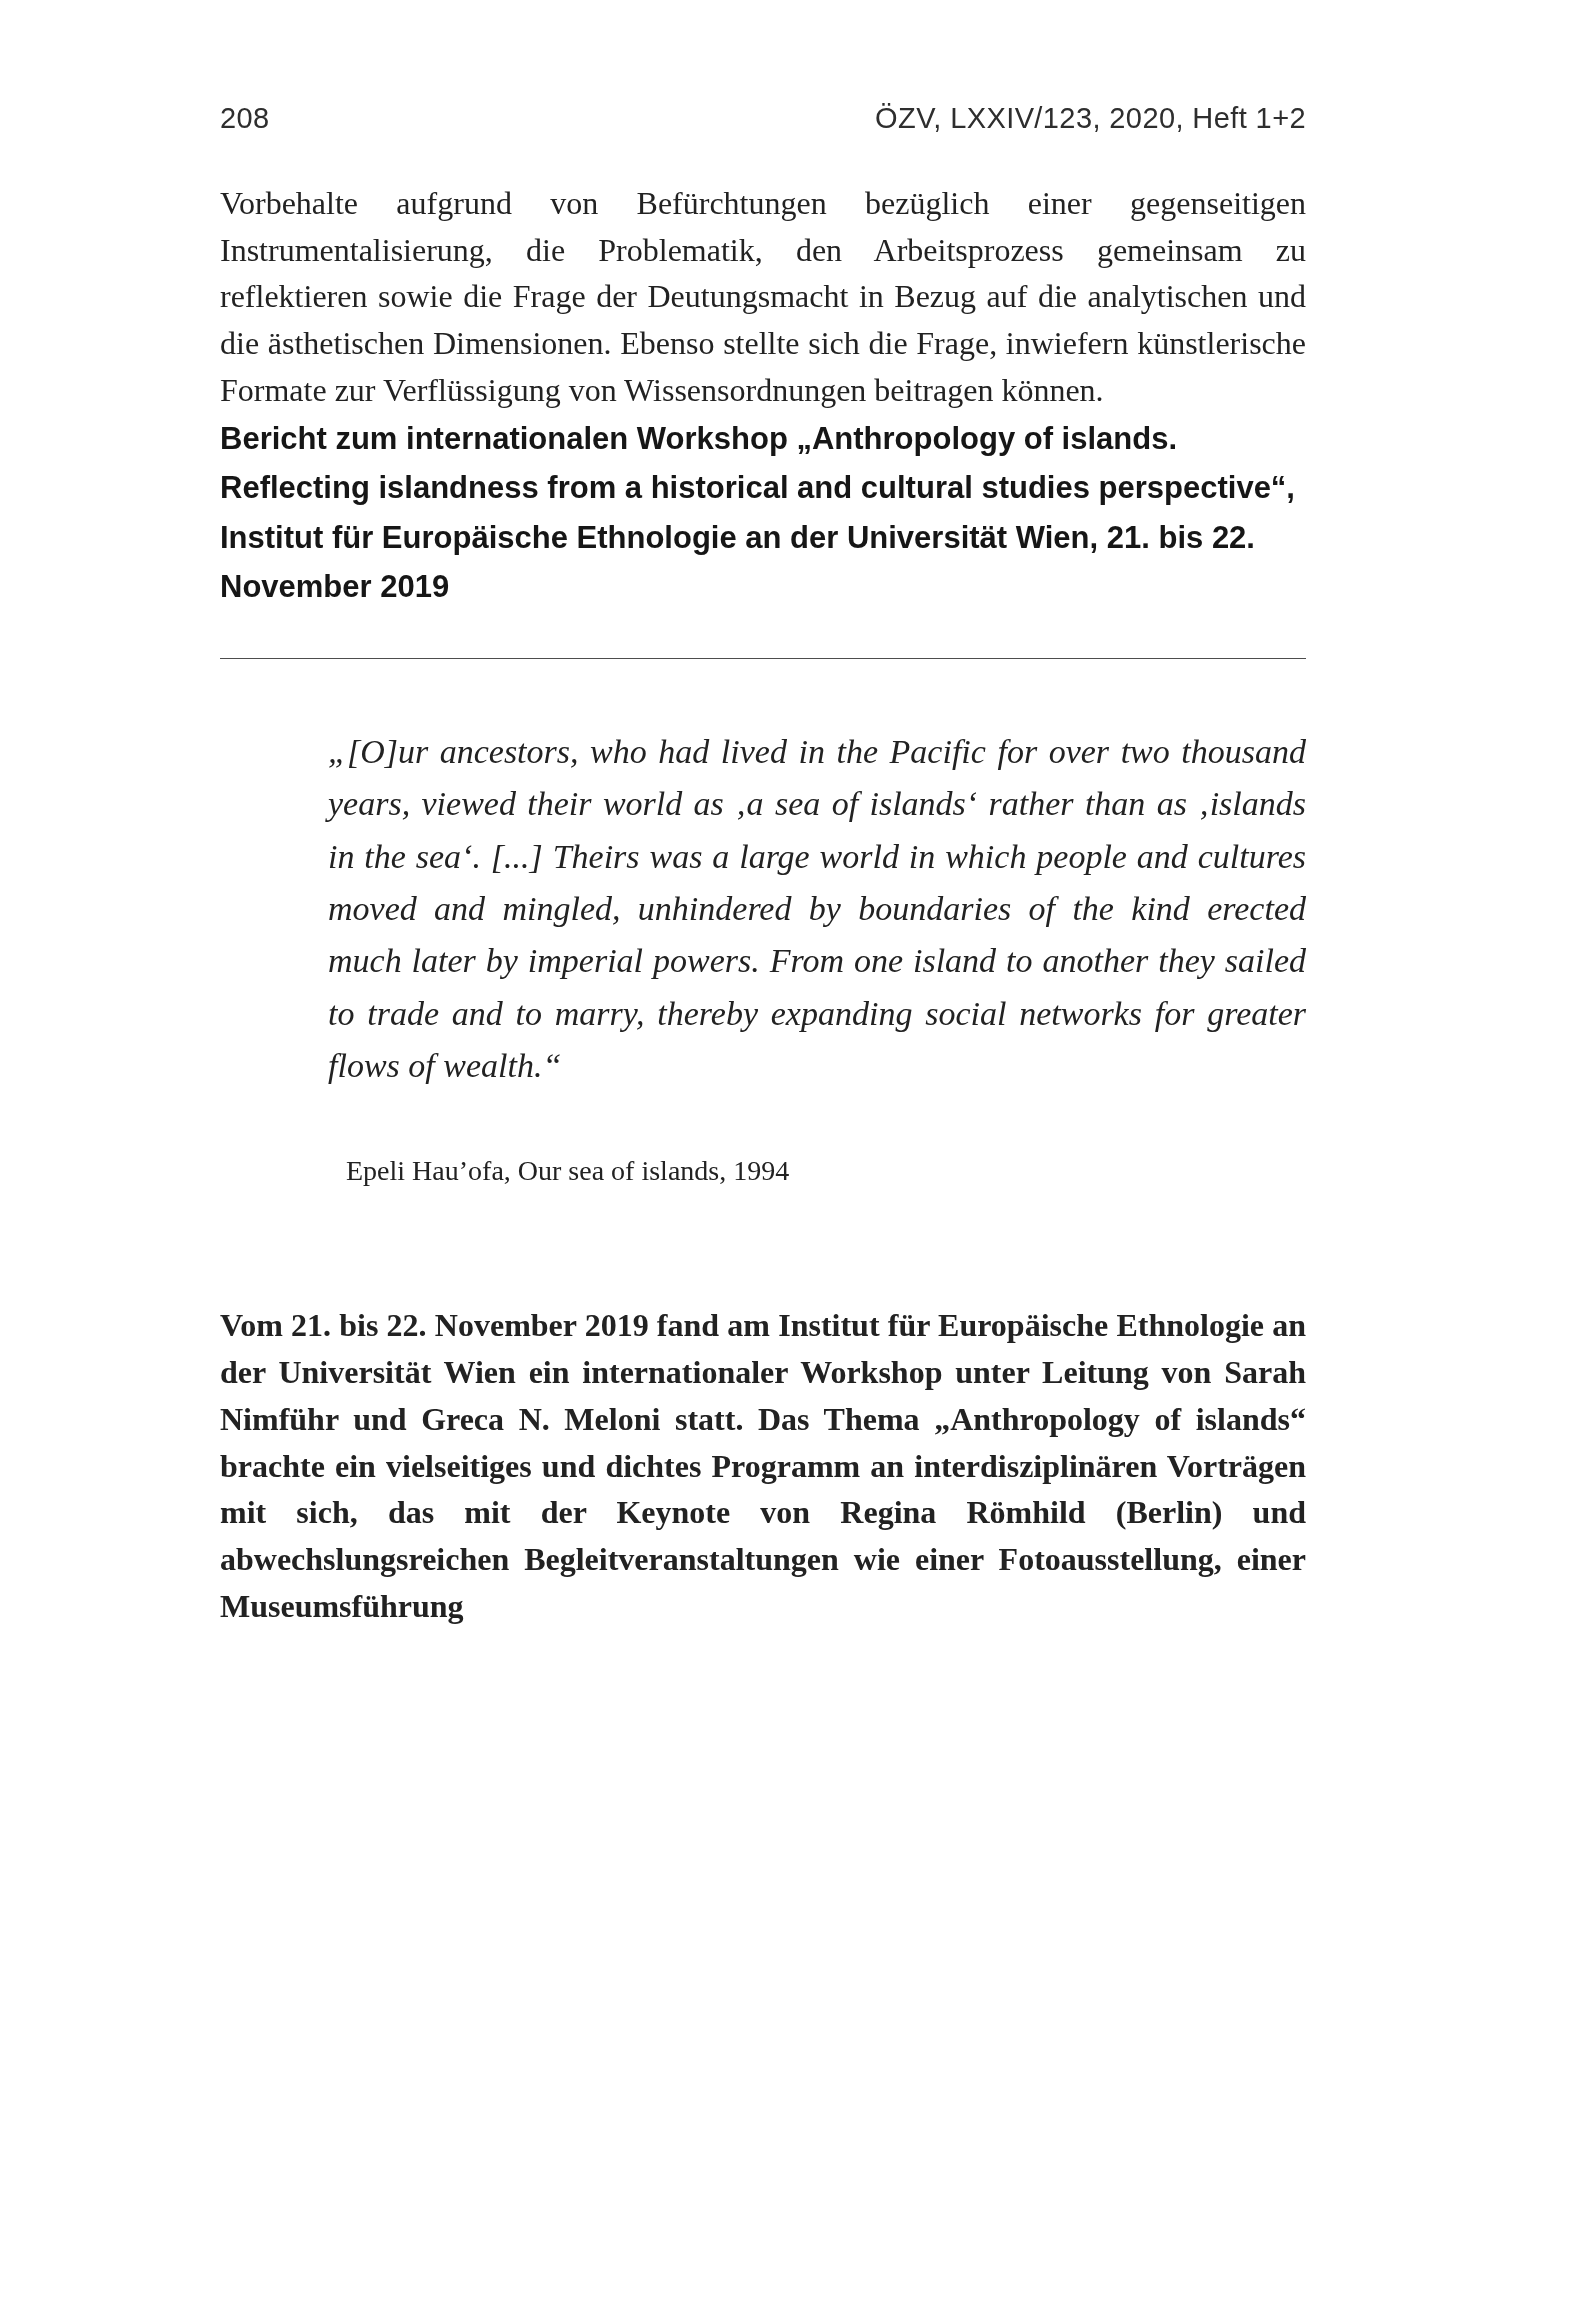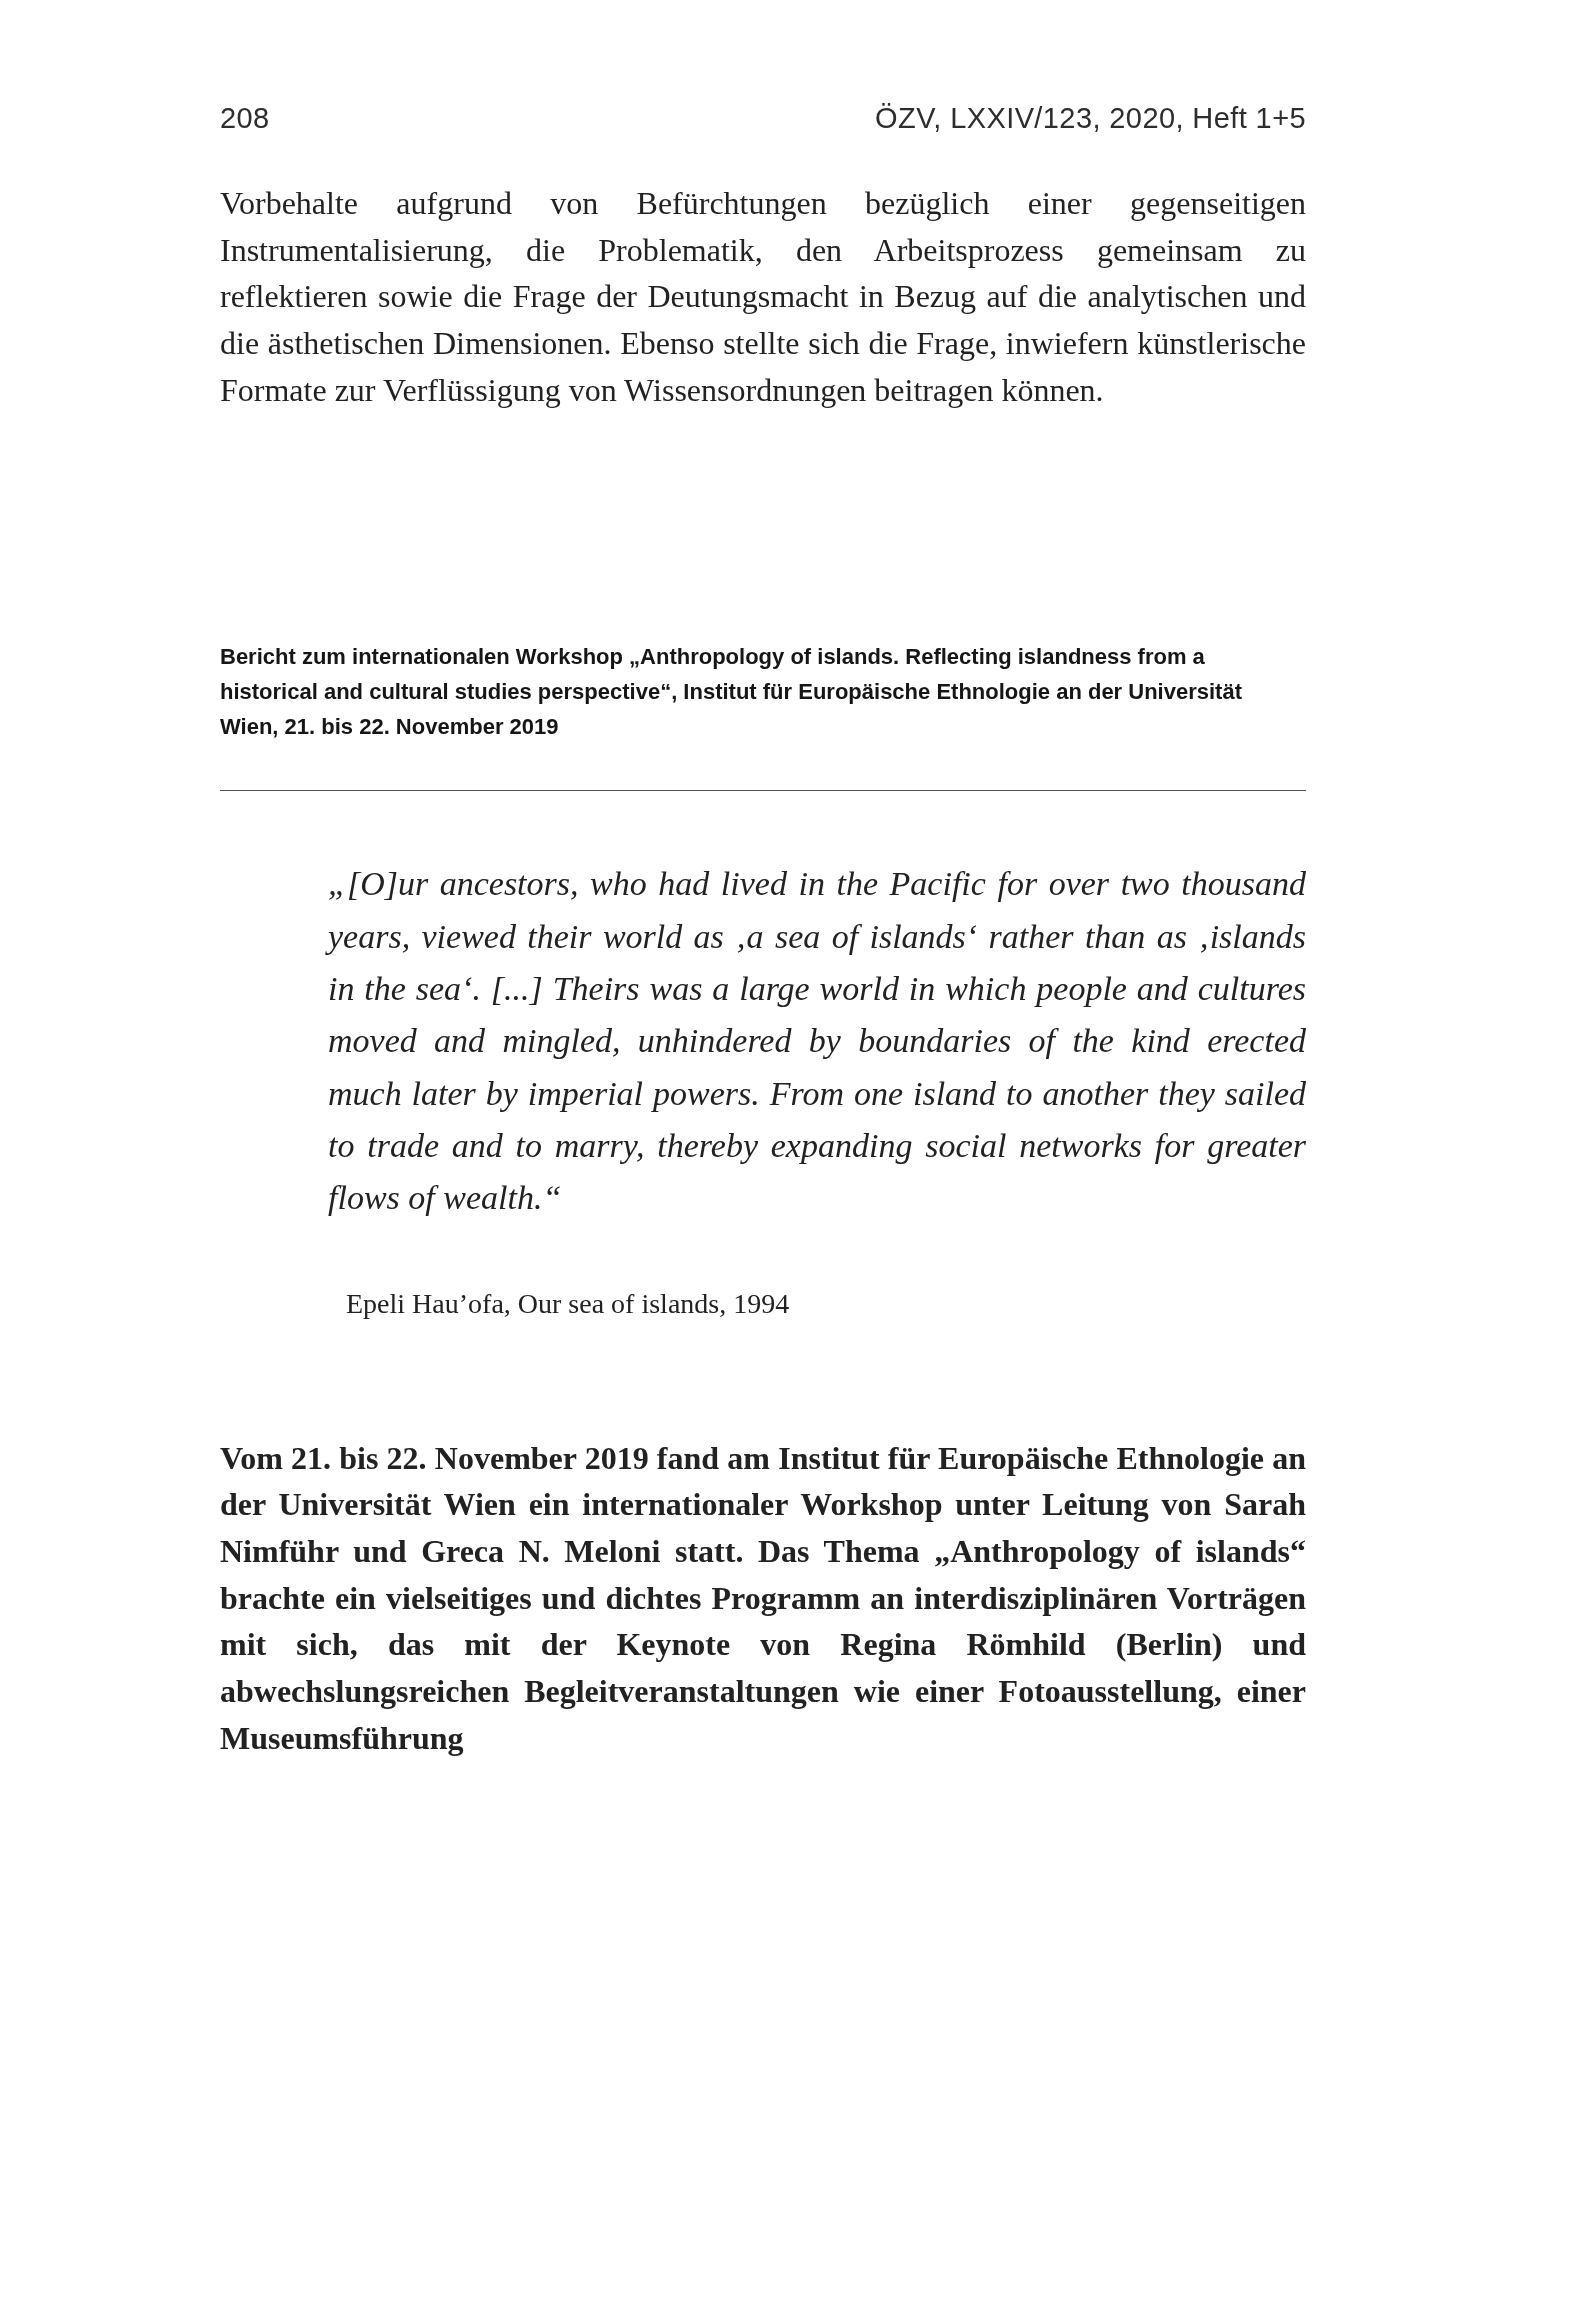--- a/index.html
+++ b/index.html
@@ -50,24 +50,23 @@
   .authors {
     margin-top: 46px;
     font-size: 28px;
     line-height: 1.6;
     letter-spacing: 2.8px;
     color: #2a2a2a;
     max-width: 997px;
   }
   
   .report-title {
-    margin-top: 225px;
     font-family: "Liberation Sans", sans-serif;
     font-weight: bold;
-    font-size: 22px;
+    font-size: 31px;
     line-height: 1.6;
     color: #161616;
     text-align: left;
   }
   .rule {
     margin-top: 46px;
     border: none;
     border-top: 1.6px solid #4d4d4d;
     width: 100%;
     height: 0;
@@ -92,21 +91,21 @@
   }
 </style>
 </head>
 <body>
 
 <div class="page">
   <div class="content">
 
     <div class="running-header">
       <span>208</span>
-      <span>ÖZV, LXXIV/123, 2020, Heft 1+5</span>
+      <span>ÖZV, LXXIV/123, 2020, Heft 1+2</span>
     </div>
 
     <p class="body-para">Vorbehalte aufgrund von Befürchtungen bezüglich einer gegenseitigen Instrumentalisierung, die Problematik, den Arbeitsprozess gemeinsam zu reflektieren sowie die Frage der Deutungsmacht in Bezug auf die analytischen und die ästhetischen Dimensionen. Ebenso stellte sich die Frage, inwiefern künstlerische Formate zur Verflüssigung von Wissensordnungen beitragen können.</p>
 
 
 
     <div class="report-title">Bericht zum internationalen Workshop „Anthropology of islands. Reflecting islandness from a historical and cultural studies perspective“, Institut für Europäische Ethnologie an der Universität Wien, 21. bis 22. November 2019</div>
 
     <hr class="rule">
 

